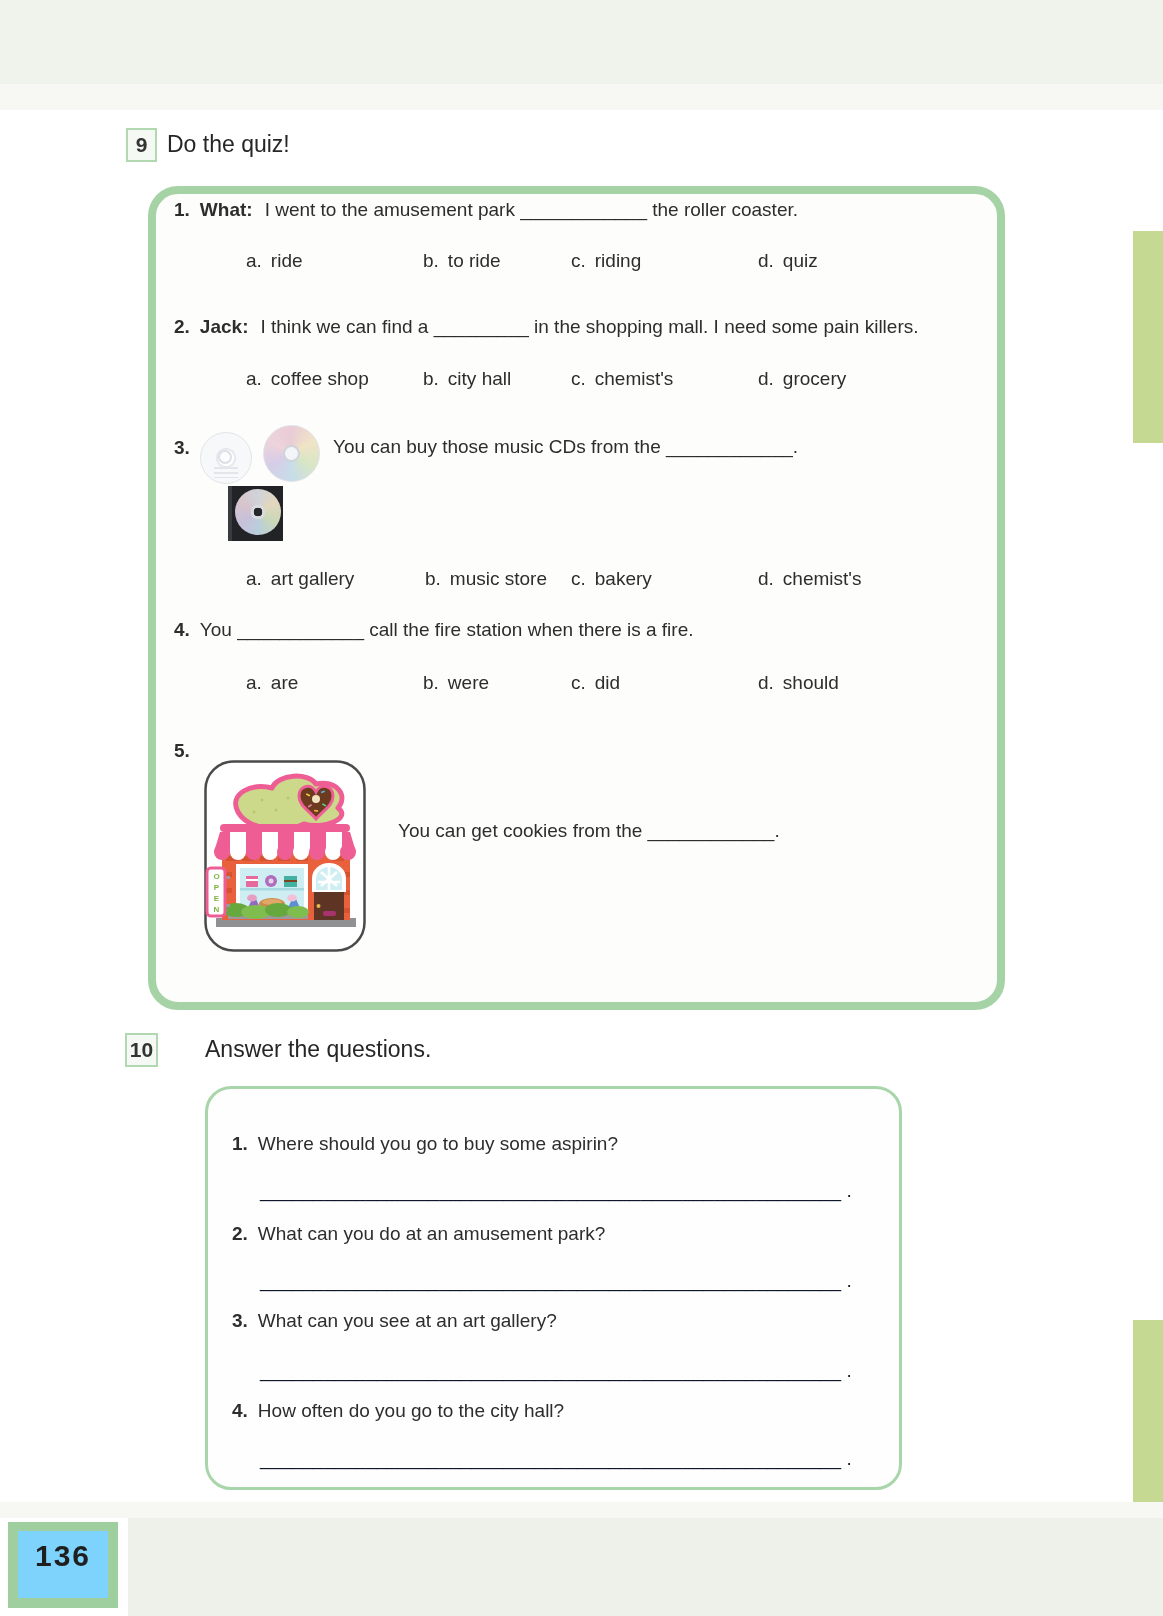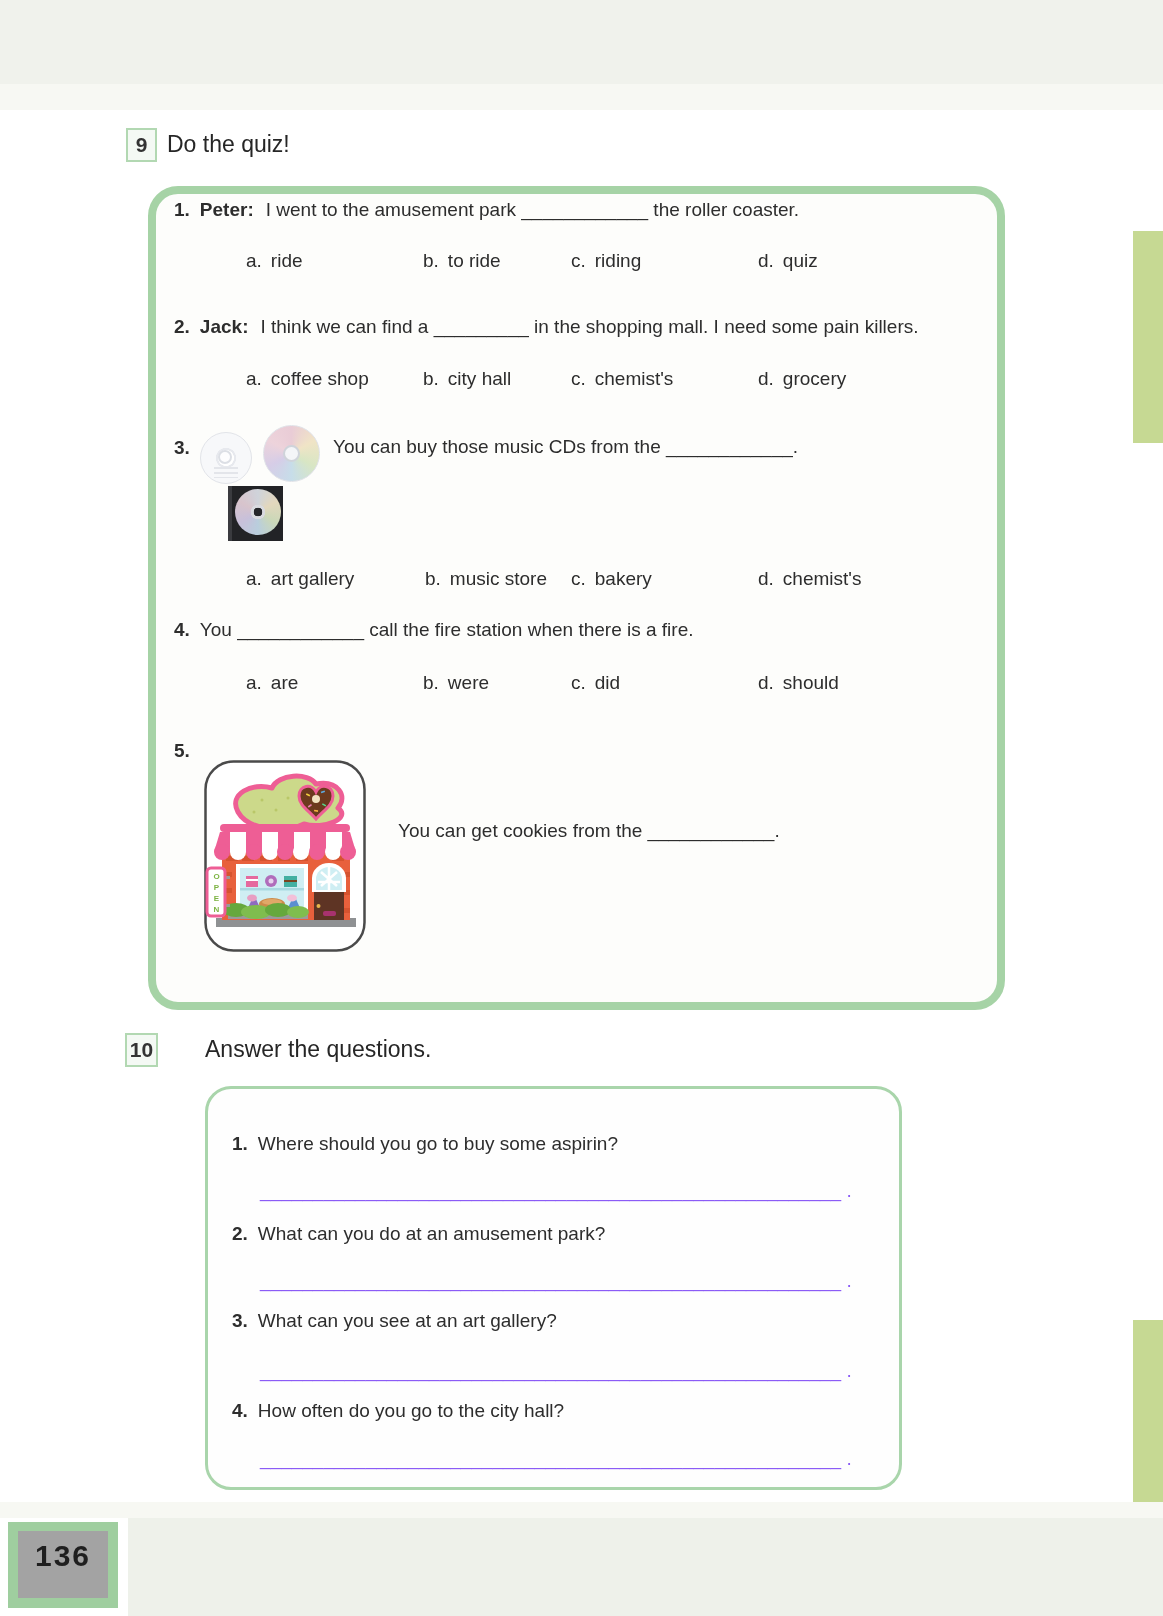--- a/index.html
+++ b/index.html
@@ -27,21 +27,21 @@
             border:8px solid #a6d3a6;border-radius:30px;background:#fdfdfb;}
   #answer-box{position:absolute;left:205px;top:1086px;width:691px;height:398px;
               border:3px solid #a9d5ab;border-radius:26px;background:#fefefe;}
 
   .qline{position:absolute;font-size:19px;white-space:nowrap;color:#2d2d2d;}
   .qline .num{font-weight:bold;margin-right:10px;}
   .qline .speaker{font-weight:bold;margin-right:12px;}
   .optrow{position:absolute;left:0;top:0;width:100%;height:26px;}
   .opt{position:absolute;font-size:19px;white-space:nowrap;color:#2d2d2d;}
   .opt .lbl{margin-right:9px;}
-  .blank-line{position:absolute;font-size:19px;color:#8b5cf6;white-space:nowrap;}
+  .blank-line{position:absolute;font-size:19px;color:#0f172a;white-space:nowrap;}
 
   
   .cd{position:absolute;border-radius:50%;}
   #cd-back{left:200px;top:432px;width:50px;height:50px;
      background:radial-gradient(circle,#ffffff 0 22%,#e7e9ee 23% 28%,#f7f8fa 29% 100%);
      border:1px solid #e2e4e9;}
   #cd-back::before{content:"";position:absolute;left:17px;top:17px;width:14px;height:14px;
      border-radius:50%;background:#fdfdfe;border:2px solid #dcdfe5;box-sizing:border-box;}
   #cd-back::after{content:"";position:absolute;left:13px;top:34px;width:24px;height:11px;
      background:repeating-linear-gradient(#e3e5ea 0 2px,transparent 2px 5px);}
@@ -57,21 +57,21 @@
      background:radial-gradient(circle,#26272a 0 13%,#d9dadf 14% 22%,rgba(255,255,255,0) 23%),
         conic-gradient(#cfd3da,#e3d7bd,#cbd8b8,#b9cedd,#c8c0da,#d8c4cc,#cfd3da);}
 
   
   #bakery{position:absolute;left:204px;top:760px;width:162px;height:192px;}
   #open-sign{position:absolute;left:5px;top:112px;width:15px;height:42px;
      writing-mode:vertical-rl;text-orientation:upright;text-align:center;
      font-size:8px;font-weight:bold;color:#7cb342;letter-spacing:2px;line-height:15px;}
 
   #page-num-box{position:absolute;left:8px;top:1522px;width:110px;height:86px;background:#9fce9f;}
-  #page-num-inner{position:absolute;left:10px;top:9px;width:90px;height:67px;background:#a3a3a3;
+  #page-num-inner{position:absolute;left:10px;top:9px;width:90px;height:67px;background:#7dd3fc;
      display:flex;justify-content:center;}
   #page-num{font-size:30px;font-weight:bold;color:#1f1f1f;letter-spacing:2px;padding-top:8px;}
 </style>
 </head>
 <body>
 
 <div id="page">
 
   <div class="band-top"></div>
   <div class="strip-top"></div>
@@ -79,21 +79,21 @@
   <div class="side-tab" id="tab2"></div>
   <div class="strip-bottom"></div>
   <div class="band-bottom"></div>
 
   <div class="badge" id="badge9">9</div>
   <div class="sec-title" id="title9">Do the quiz!</div>
 
   <div id="quiz-box"></div>
 
   <div class="qline" style="left:174px;top:199px">
-    <span class="num">1.</span><span class="speaker">Peter:</span><span>I went to the amusement park ____________ the roller coaster.</span>
+    <span class="num">1.</span><span class="speaker">What:</span><span>I went to the amusement park ____________ the roller coaster.</span>
   </div>
   <div class="optrow" style="top:250px">
     <span class="opt" style="left:246px"><span class="lbl">a.</span><span>ride</span></span>
     <span class="opt" style="left:423px"><span class="lbl">b.</span><span>to ride</span></span>
     <span class="opt" style="left:571px"><span class="lbl">c.</span><span>riding</span></span>
     <span class="opt" style="left:758px"><span class="lbl">d.</span><span>quiz</span></span>
   </div>
 
   <div class="qline" style="left:174px;top:316px">
     <span class="num">2.</span><span class="speaker">Jack:</span><span>I think we can find a _________ in the shopping mall. I need some pain killers.</span>

